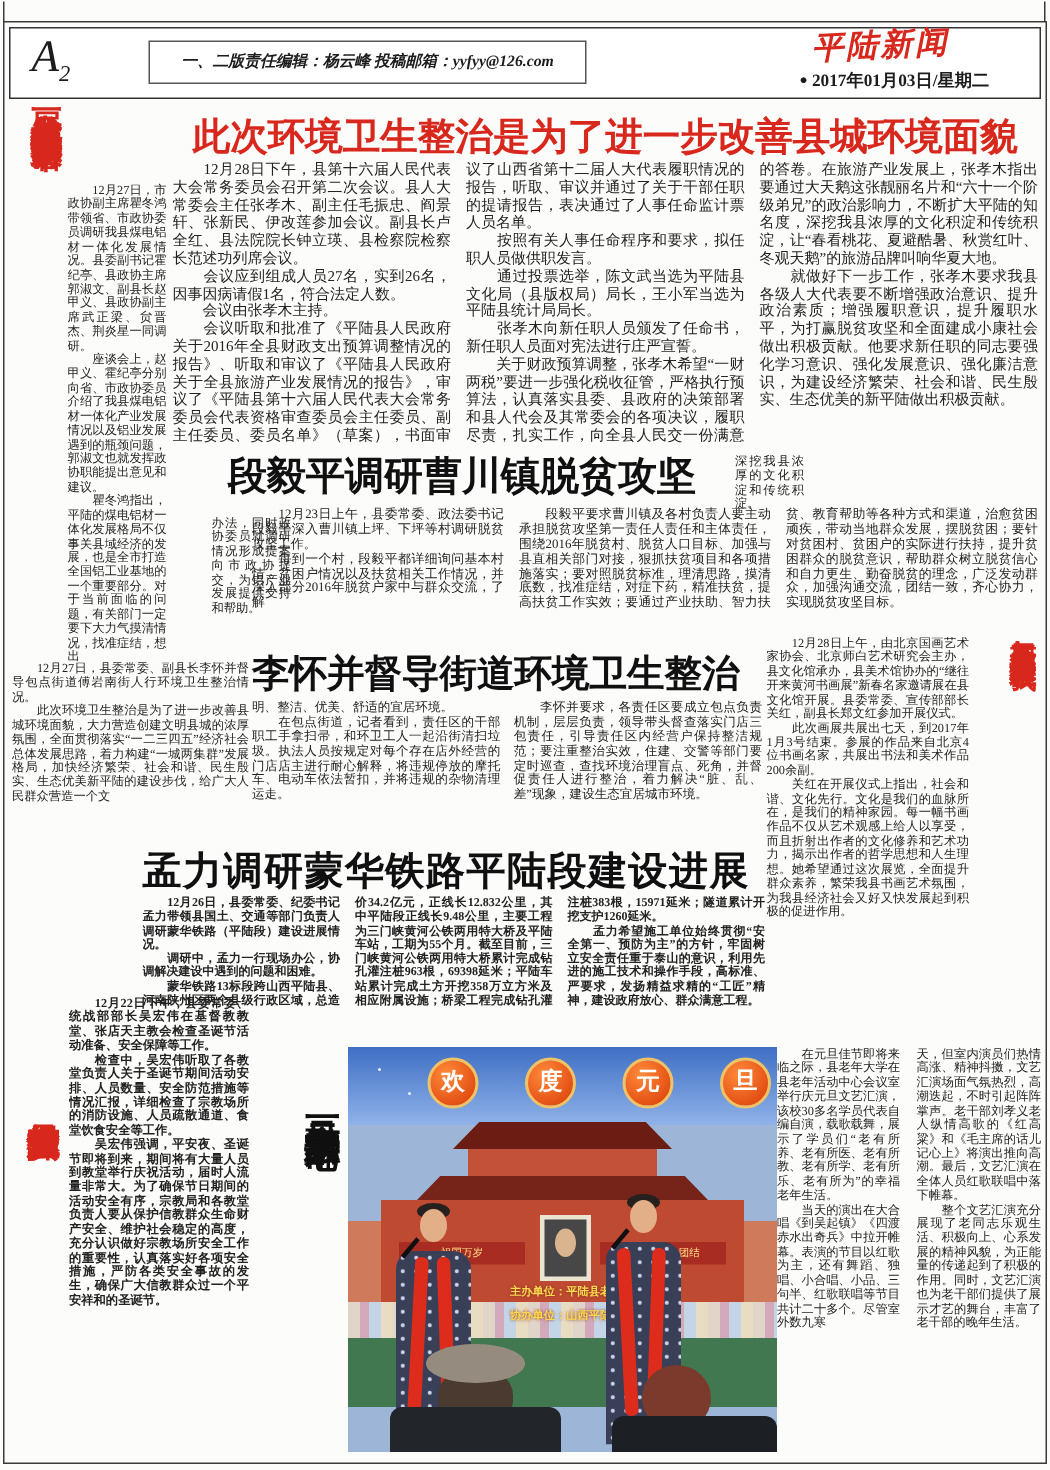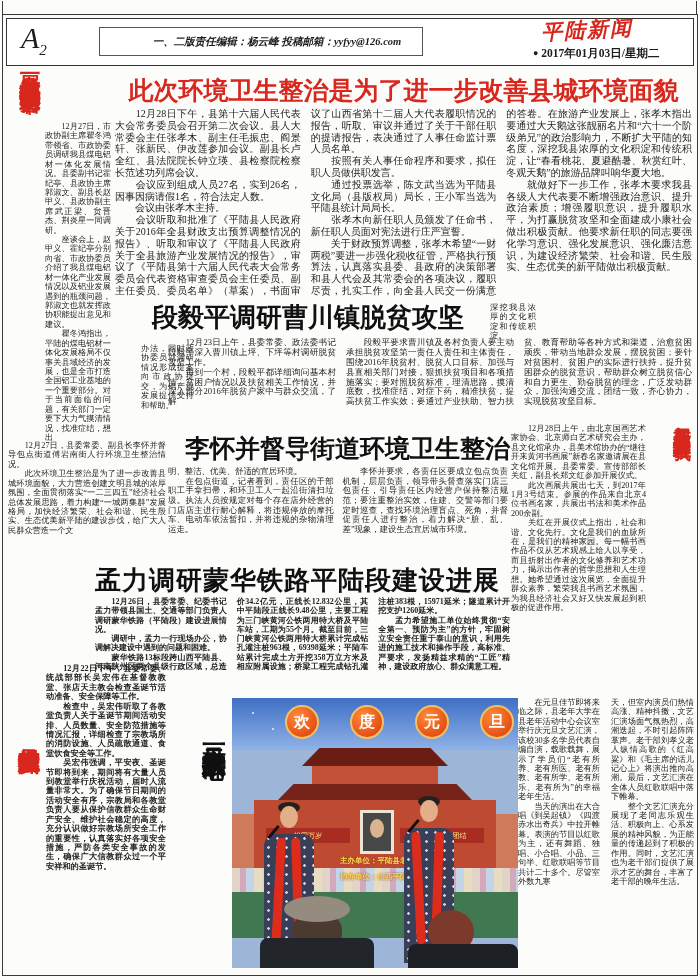--- a/index.html
+++ b/index.html
@@ -7,21 +7,21 @@
        font-family:"Liberation Serif", serif;color:#1c1c1c;overflow:hidden;}
   .abs{position:absolute;}
   
   .frame{left:2px;top:14px;width:694px;height:960px;border:1px solid #3a3a3a;}
   .tick{width:1px;height:13px;background:#3a3a3a;top:1px;}
   
   .header{left:6px;top:18px;width:686px;height:46px;border:1px solid #333;background:#fff;}
   .edition{left:14px;top:2px;font-style:italic;font-size:30px;font-family:"Liberation Serif",serif;}
   .edition sub{font-size:15px;}
   .editor-box{left:92px;top:8px;width:290px;height:27px;border:1px solid #555;
-              font-size:10.5px;font-style:italic;font-weight:bold;text-align:center;line-height:27px;padding-left:32px;}
+              font-size:10.5px;font-style:italic;font-weight:bold;text-align:center;line-height:27px;}
   .section{left:390px;top:2px;font-size:28px;font-weight:bold;letter-spacing:8px;
            font-family:"Liberation Sans",sans-serif;}
   .masthead{left:534px;top:-3px;font-size:21px;font-weight:bold;font-style:italic;
             color:#d8281e;transform:rotate(-3deg);letter-spacing:2px;
             font-family:"Liberation Serif",serif;}
   .dateline{left:526px;top:27px;font-size:11.5px;font-weight:bold;}
   .dateline .dot{font-size:9px;vertical-align:1px;}
   
   .hl-red{color:#d8281e;font-family:"Liberation Sans",sans-serif;font-weight:bold;}
   .hl-black{color:#101010;font-family:"Liberation Sans",sans-serif;font-weight:bold;}
@@ -33,21 +33,21 @@
   .cols2{column-count:2;column-gap:9px;}
   
   .zx-head{left:10px;top:76px;width:34px;height:364px;font-size:21px;letter-spacing:-1px;}
   .zx-body{left:45px;top:79px;width:66px;height:380px;margin-top:43px;}
   .zx-tail{left:113px;top:344px;width:53px;height:114px;margin-left:28px;}
   .renda-head{left:115px;top:74px;width:577px;height:36px;font-size:25px;text-align:center;}
   .renda-body{left:115px;top:108px;width:577px;height:190px;font-size:10px;line-height:1.18;}
   .duan-head{left:152px;top:300px;width:320px;height:33px;font-size:26px;}
   .duan-side{left:490px;top:303px;width:46px;height:42px;}
   .duan-body{left:168px;top:338px;width:524px;height:96px;font-size:8.6px;}
-  .li-head{left:168px;top:432px;width:346px;height:30px;font-size:25px;margin-left:17px;}
+  .li-head{left:168px;top:432px;width:346px;height:30px;font-size:25px;}
   .li-lead{left:8px;top:441px;width:158px;height:124px;}
   .li-body{left:168px;top:467px;width:340px;height:96px;font-size:8.4px;}
   .meng-head{left:95px;top:563px;width:416px;height:31px;font-size:26px;letter-spacing:1px;}
   .meng-body{left:95px;top:597px;width:415px;height:96px;font-size:8px;line-height:1.16;font-weight:bold;}
   .shu-body{left:511px;top:424px;width:135px;height:278px;}
   .shu-head{left:650px;top:428px;width:44px;height:258px;font-size:18px;letter-spacing:-1px;}
   .wu-head{left:10px;top:732px;width:34px;height:234px;font-size:22px;}
   .wu-body{left:46px;top:664px;width:120px;height:274px;font-weight:bold;}
   .lg-head{left:192px;top:737px;width:38px;height:230px;font-size:24px;letter-spacing:-1px;color:#101010;}
   .lg-left{left:518px;top:698px;width:82px;height:268px;}

